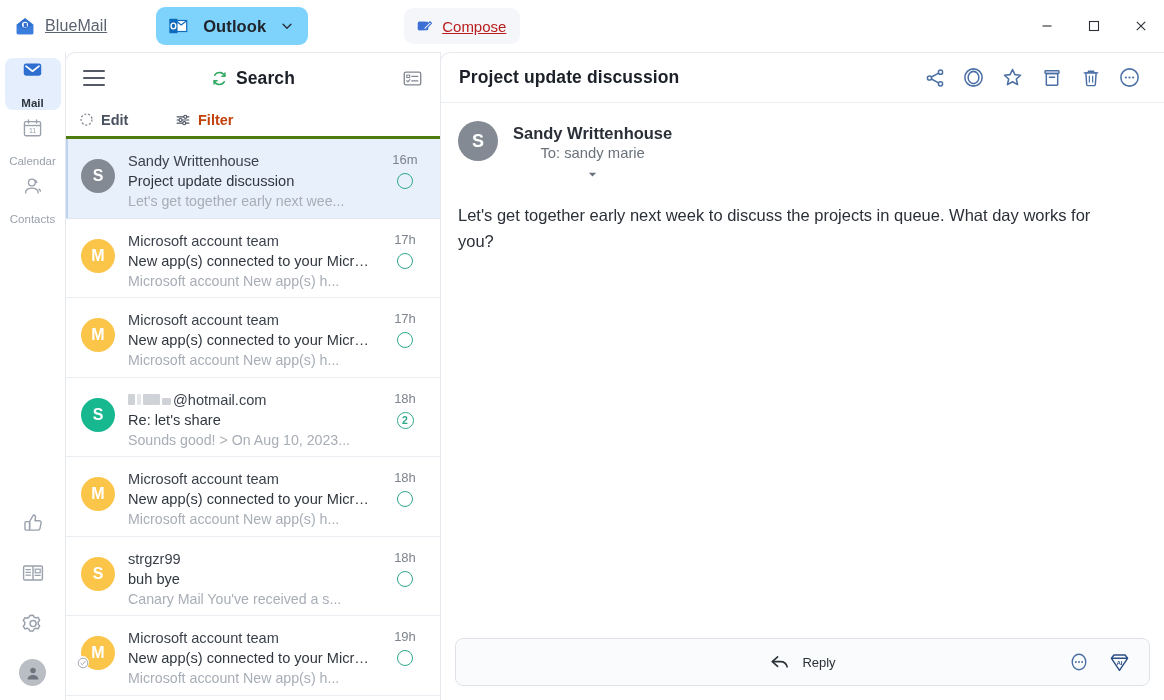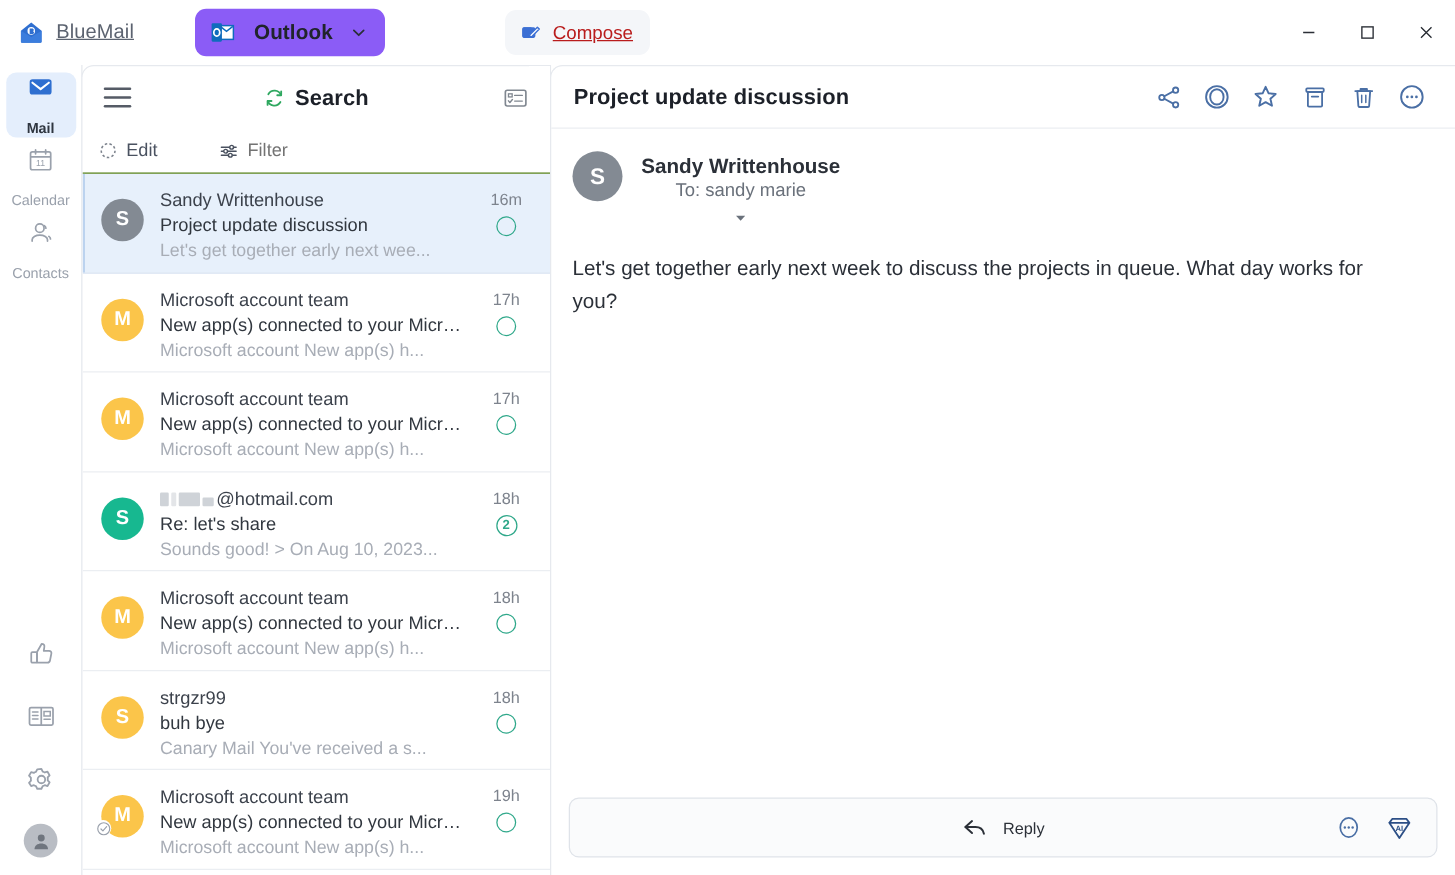--- a/index.html
+++ b/index.html
@@ -23,21 +23,21 @@
     padding: 0 0 0 14px;
     position: relative;
   }
   .brand { display: flex; align-items: center; gap: 9px; }
   .brand-logo { width: 22px; height: 22px; display:block; }
   .brand-name {
     font-size: 16px; color: #5c6370; letter-spacing: .1px; text-decoration: underline;
   }
   .acct-pill {
     display: flex; align-items: center; gap: 14px;
-    background: #8b5cf6; border-radius: 9px;
+    background: #7dd3fc; border-radius: 9px;
     height: 38px; padding: 0 14px 0 11px;
     margin-left: 49px;
     cursor: pointer;
   }
   .outlook-logo { width: 22px; height: 22px; display:block; }
   .acct-name { font-size: 16.5px; color: #20242b; font-weight: 600; letter-spacing:.1px;}
   .acct-caret { width: 14px; height: 14px; display:block; color:#2a2f38; }
   .compose-btn {
     display: flex; align-items: center; gap: 8px;
     background: #f4f6f9; border-radius: 9px;
@@ -110,29 +110,30 @@
   .hamburger { width: 22px; height: 16px; cursor: pointer; display:flex; flex-direction:column; justify-content:space-between;}
   .hamburger i { display:block; height: 1.6px; background: #555b66; border-radius: 2px; }
   .folder-title { display:flex; align-items:center; gap: 8px; }
   .folder-name { font-size: 17.5px; font-weight: 700; color: #1c2028; letter-spacing:.1px;}
   .head-right { width: 24px; height: 22px; cursor:pointer; display:flex; align-items:center; justify-content:center;}
 
   .list-tools {
     height: 36px; min-height: 36px;
     display: flex; align-items: center;
     padding: 0 14px 0 13px;
-    border-bottom: 1px solid #4d7c0f;
+    border-bottom: 3px solid #4d7c0f;
     gap: 0;
+    font-weight: bold;
   }
   .tool-edit { display:flex; align-items:center; gap:7px; cursor:pointer; width: 96px; }
   .tool-edit-lbl { font-size: 14.5px; color: #4a5260; }
   .tool-search { display:flex; align-items:center; gap: 9px; cursor: text; flex:1;}
   .tool-search-lbl { font-size: 15px; color: #b3b8c0; }
   .tool-filter { display:flex; align-items:center; gap:7px; cursor:pointer;}
-  .tool-filter-lbl { font-size: 14.5px; color: #737373; }
+  .tool-filter-lbl { font-size: 14.5px; color: #c2410c; }
 
   .maillist { flex: 1; overflow: hidden; }
   .mailrow {
     display: flex; align-items: flex-start;
     padding: 11px 14px 11px 15px;
     gap: 13px; cursor: pointer;
     border-bottom: 1px solid #ebeef2;
     height: 79.5px;
     position: relative;
   }

